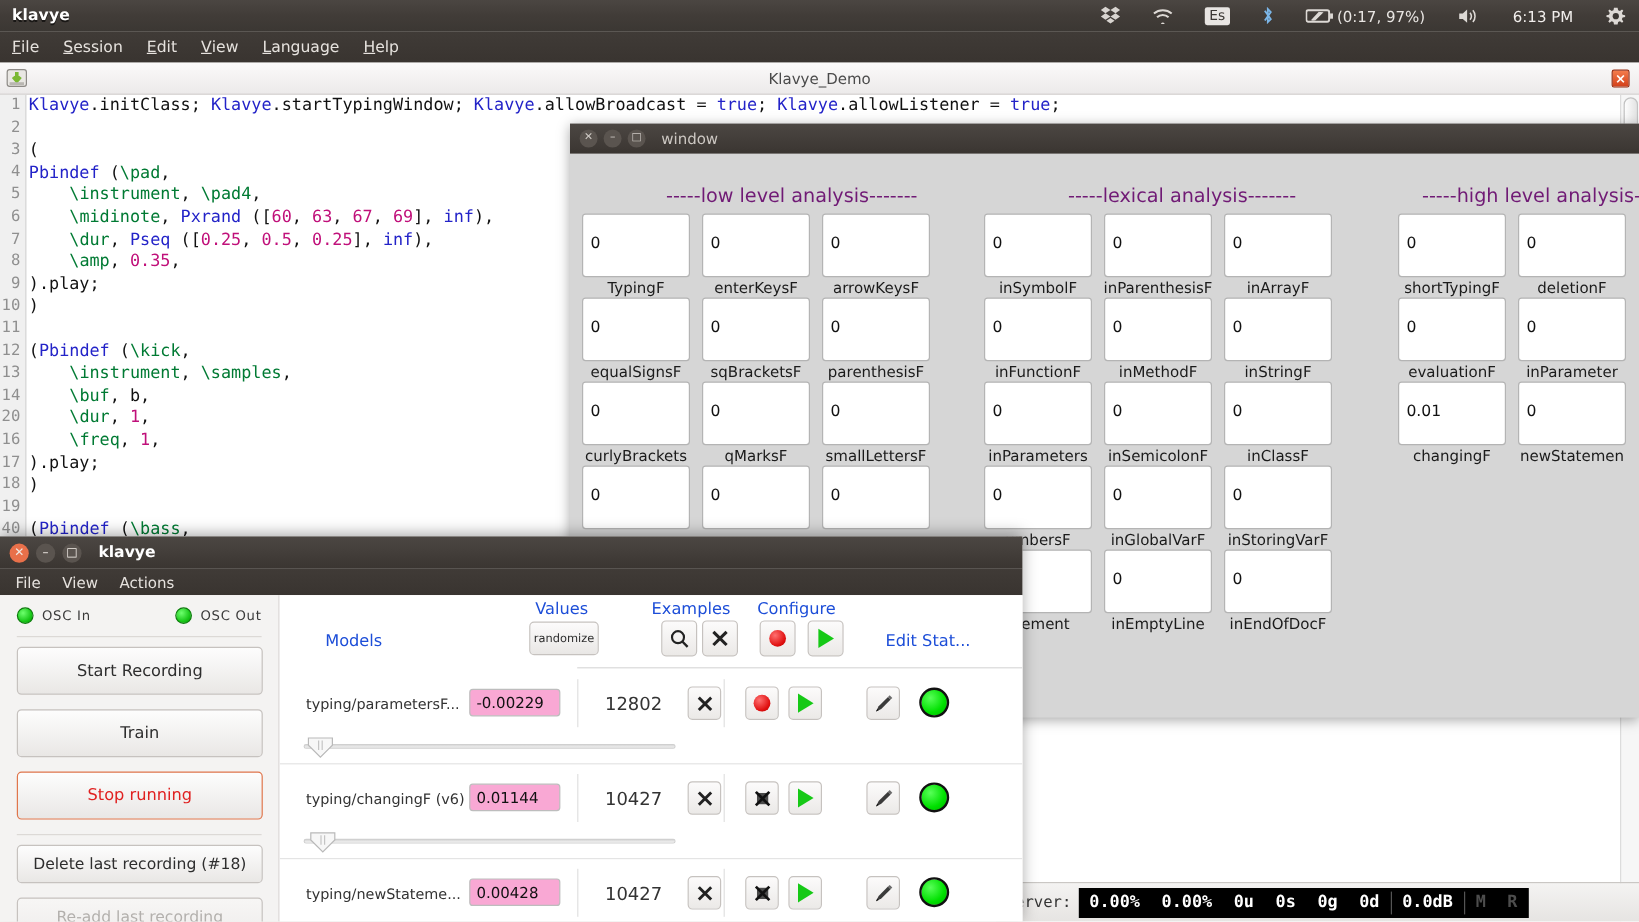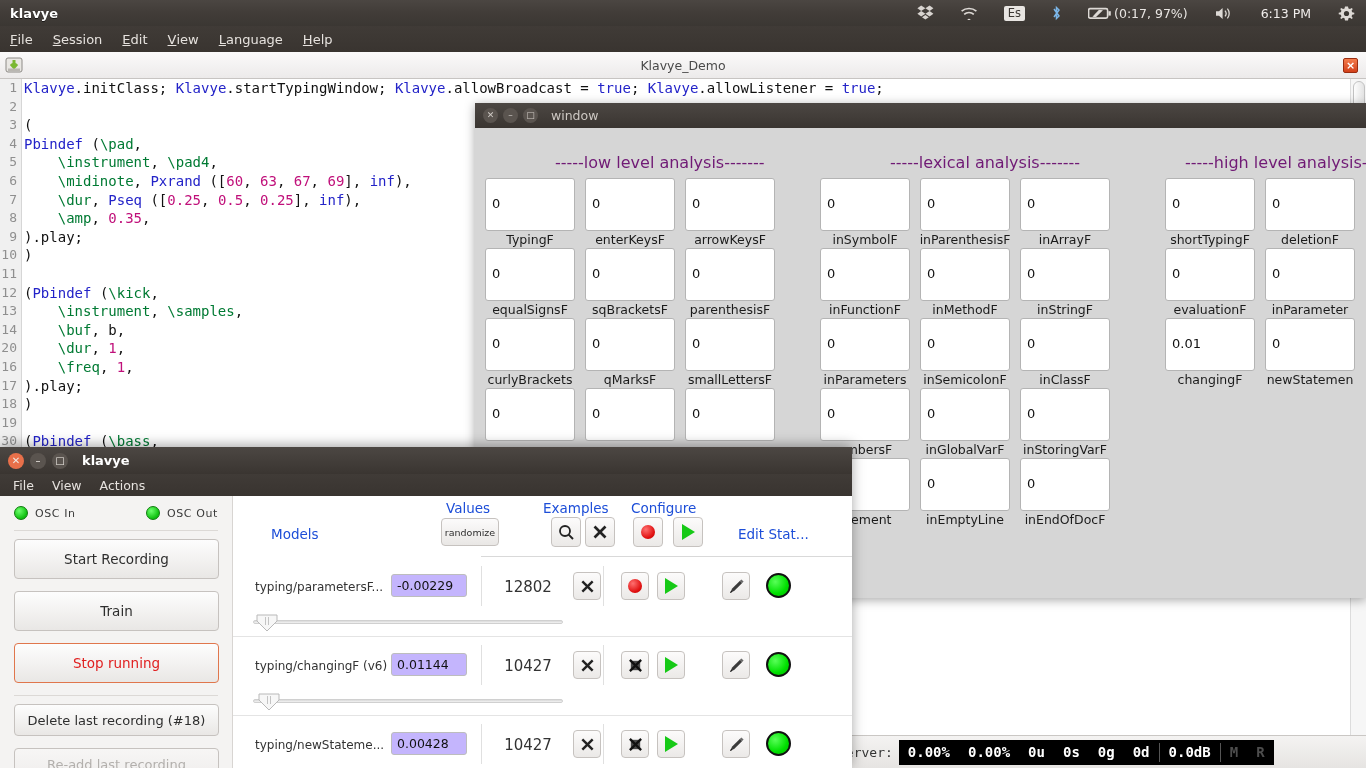--- a/index.html
+++ b/index.html
@@ -193,21 +193,21 @@
     background: linear-gradient(to bottom,#fcfbfb,#ebe9e7);
     border: 1px solid #c6c2bf; border-radius: 4px;
     display:flex; align-items:center; justify-content:center;
   }
   .mdl-hdr-sep { position:absolute; left:248px; top:60px; right:0; height:1px; background:#d9d9d9; }
 
   .mdl-row { position: relative; height: 79px; border-bottom: 1px solid #e4e4e4; }
   .mdl-name { position:absolute; left: 22px; top: 22px; font-size: 12px; color: #333; }
   .mdl-val {
     position:absolute; left: 158px; top: 16px; width: 76px; height: 23px;
-    border: 1px solid #bdbdbd; border-radius: 3px; background:#c4b5fd;
+    border: 1px solid #bdbdbd; border-radius: 3px; background:#f9a8d4;
     font-size: 12.5px; color: #111; padding-left: 5px; line-height: 21px;
   }
   .mdl-vsep { position:absolute; left: 248px; top: 8px; width:1px; height:40px; background:#e0e0e0; }
   .mdl-count { position:absolute; left: 265px; top: 20px; width: 60px; text-align:center;
                font-size: 15px; color: #333; }
   .mdl-ibtn {
     position:absolute; top: 14px; width: 28px; height: 28px;
     background: linear-gradient(to bottom,#fcfbfb,#ebe9e7);
     border: 1px solid #c6c2bf; border-radius: 4px;
     display:flex; align-items:center; justify-content:center;
@@ -276,21 +276,21 @@
           <div>10</div>
           <div>11</div>
           <div>12</div>
           <div>13</div>
           <div>14</div>
           <div>20</div>
           <div>16</div>
           <div>17</div>
           <div>18</div>
           <div>19</div>
-          <div>30</div>
+          <div>40</div>
           <div>21</div>
         </div>
       <div class="code" id="code"><div class="ln"><span class="cls">Klavye</span><span class="pln">.initClass; </span><span class="cls">Klavye</span><span class="pln">.startTypingWindow; </span><span class="cls">Klavye</span><span class="pln">.allowBroadcast = </span><span class="kw">true</span><span class="pln">; </span><span class="cls">Klavye</span><span class="pln">.allowListener = </span><span class="kw">true</span><span class="pln">;</span></div><div class="ln">&nbsp;</div><div class="ln"><span class="pln">(</span></div><div class="ln"><span class="cls">Pbindef</span><span class="pln"> (</span><span class="sym">\pad</span><span class="pln">,</span></div><div class="ln"><span class="pln">    </span><span class="sym">\instrument</span><span class="pln">, </span><span class="sym">\pad4</span><span class="pln">,</span></div><div class="ln"><span class="pln">    </span><span class="sym">\midinote</span><span class="pln">, </span><span class="cls">Pxrand</span><span class="pln"> ([</span><span class="num">60</span><span class="pln">, </span><span class="num">63</span><span class="pln">, </span><span class="num">67</span><span class="pln">, </span><span class="num">69</span><span class="pln">], </span><span class="kw">inf</span><span class="pln">),</span></div><div class="ln"><span class="pln">    </span><span class="sym">\dur</span><span class="pln">, </span><span class="cls">Pseq</span><span class="pln"> ([</span><span class="num">0.25</span><span class="pln">, </span><span class="num">0.5</span><span class="pln">, </span><span class="num">0.25</span><span class="pln">], </span><span class="kw">inf</span><span class="pln">),</span></div><div class="ln"><span class="pln">    </span><span class="sym">\amp</span><span class="pln">, </span><span class="num">0.35</span><span class="pln">,</span></div><div class="ln"><span class="pln">).play;</span></div><div class="ln"><span class="pln">)</span></div><div class="ln">&nbsp;</div><div class="ln"><span class="pln">(</span><span class="cls">Pbindef</span><span class="pln"> (</span><span class="sym">\kick</span><span class="pln">,</span></div><div class="ln"><span class="pln">    </span><span class="sym">\instrument</span><span class="pln">, </span><span class="sym">\samples</span><span class="pln">,</span></div><div class="ln"><span class="pln">    </span><span class="sym">\buf</span><span class="pln">, b,</span></div><div class="ln"><span class="pln">    </span><span class="sym">\dur</span><span class="pln">, </span><span class="num">1</span><span class="pln">,</span></div><div class="ln"><span class="pln">    </span><span class="sym">\freq</span><span class="pln">, </span><span class="num">1</span><span class="pln">,</span></div><div class="ln"><span class="pln">).play;</span></div><div class="ln"><span class="pln">)</span></div><div class="ln">&nbsp;</div><div class="ln"><span class="pln">(</span><span class="cls">Pbindef</span><span class="pln"> (</span><span class="sym">\bass</span><span class="pln">,</span></div><div class="ln"><span class="pln">    </span><span class="sym">\instrument</span><span class="pln">, </span><span class="sym">\bass</span><span class="pln">,</span></div></div>
       <div class="ed-scroll-track">
         <div class="ed-scroll-thumb"></div>
       </div>
     </div>
   </div>
 
   <div class="anl-win">

